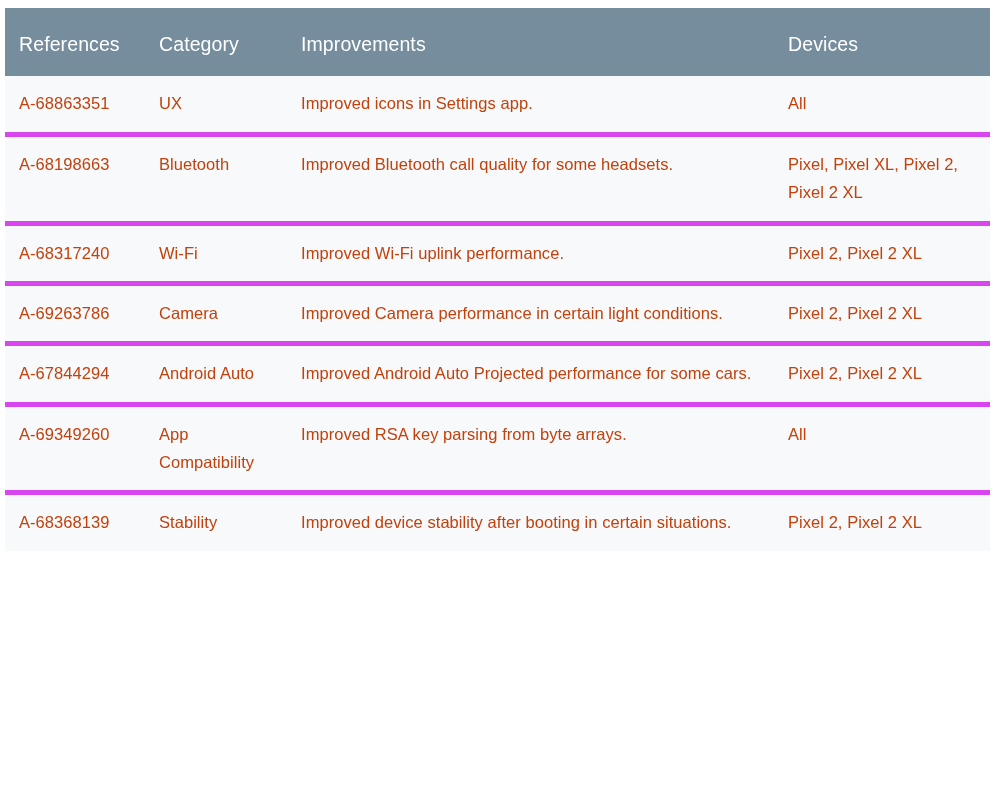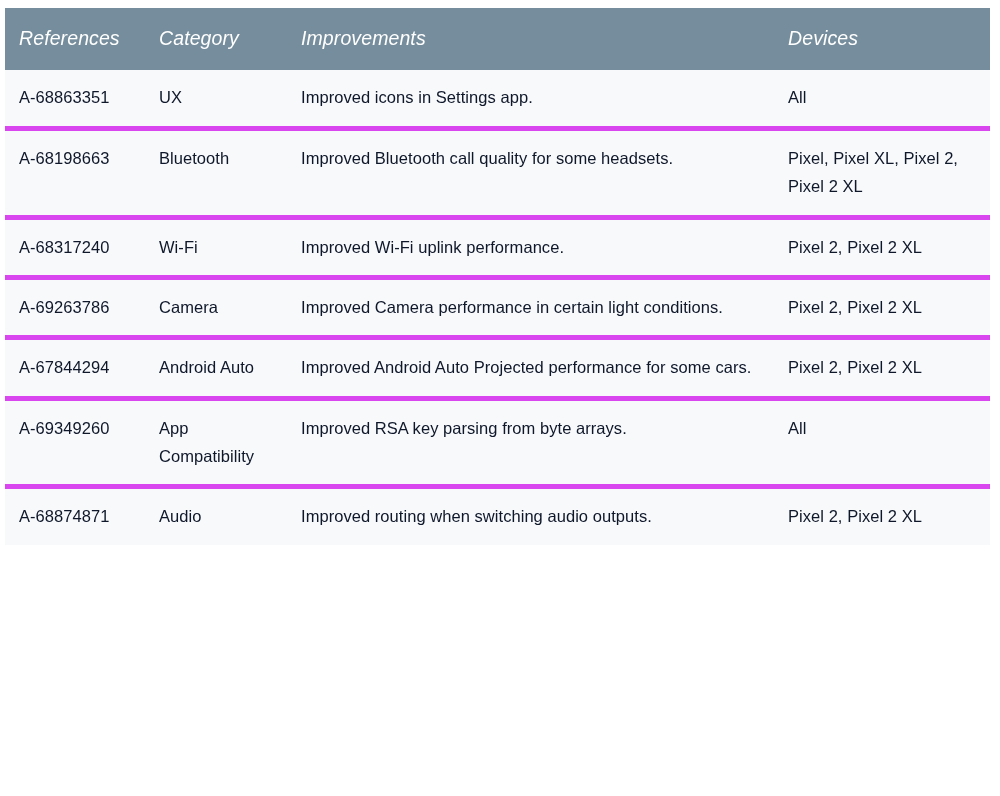--- a/index.html
+++ b/index.html
@@ -39,37 +39,36 @@
 
   table.release-notes thead tr {
     background: #758d9c;
   }
 
   table.release-notes thead th {
     color: #ffffff;
     font-size: 19.5px;
     font-weight: 400;
     text-align: left;
-    padding: 19px 14px 20px 14px;
+    padding: 25px 14px 20px 14px;
     letter-spacing: 0.1px;
     line-height: 1.2;
     vertical-align: middle;
-    font-style: italic;
   }
 
   table.release-notes tbody tr {
     background: #f7f9fa;
     border-top: 5px solid #d946ef;
   }
   table.release-notes tbody tr:first-child {
     border-top: none;
   }
 
   table.release-notes tbody td {
-    color: #0f172a;
+    color: #c2410c;
     font-size: 16.5px;
     font-weight: 400;
     text-align: left;
     padding: 13px 14px 14px 14px;
     line-height: 1.72;
     vertical-align: top;
     letter-spacing: 0.05px;
   }
 
   
@@ -137,21 +136,21 @@
             <td class="cell-imp">Improved Android Auto Projected performance for some cars.</td>
             <td class="cell-dev">Pixel 2, Pixel 2 XL</td>
           </tr>
           <tr>
             <td class="cell-ref">A-69349260</td>
             <td class="cell-cat">App Compatibility</td>
             <td class="cell-imp">Improved RSA key parsing from byte arrays.</td>
             <td class="cell-dev">All</td>
           </tr>
           <tr>
-            <td class="cell-ref">A-68874871</td>
-            <td class="cell-cat">Audio</td>
-            <td class="cell-imp">Improved routing when switching audio outputs.</td>
+            <td class="cell-ref">A-68368139</td>
+            <td class="cell-cat">Stability</td>
+            <td class="cell-imp">Improved device stability after booting in certain situations.</td>
             <td class="cell-dev">Pixel 2, Pixel 2 XL</td>
           </tr>
         </tbody>
     </table>
   </div>
 </div>
 
 </body></html>

